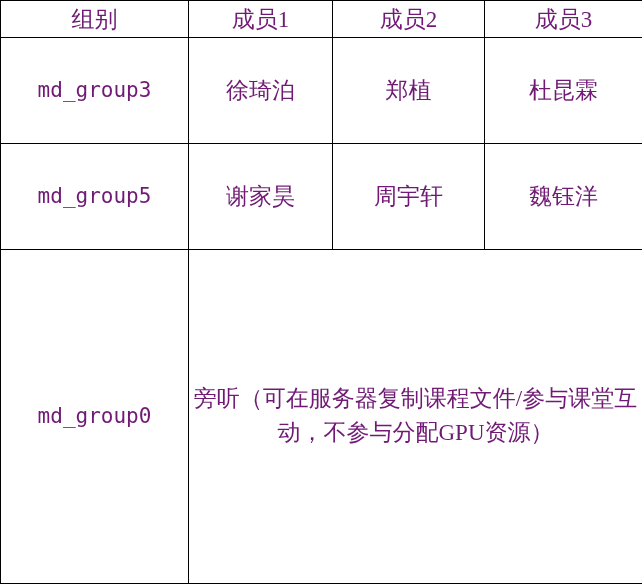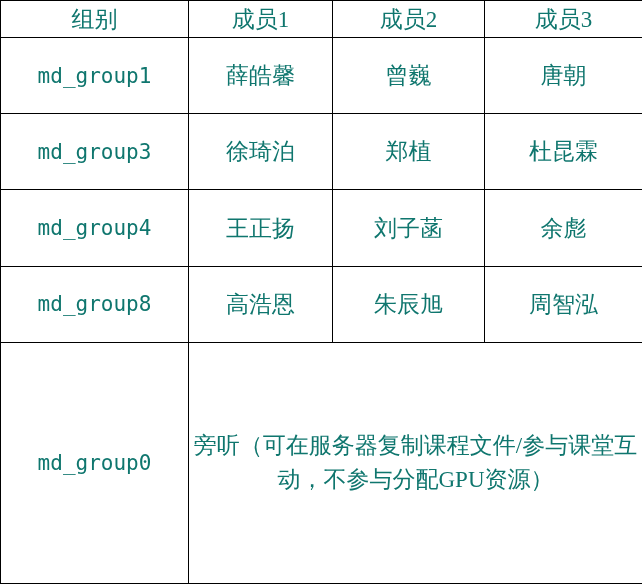--- a/index.html
+++ b/index.html
@@ -24,21 +24,21 @@
     width: 642px;
     height: 584px;
     table-layout: fixed;
   }
   table.grid td, table.grid th {
     border: 1px solid #000000;
     text-align: center;
     vertical-align: middle;
     padding: 0;
     font-weight: normal;
-    color: #0f766e;
+    color: #701a75;
   }
   
   col.c0 { width: 188px; }
   col.c1 { width: 144px; }
   col.c2 { width: 152px; }
   col.c3 { width: 158px; }
 
   .hdr-cell {
     font-family: "Liberation Serif", serif;
     font-size: 23px;
@@ -84,42 +84,30 @@
     <thead>
       <tr>
         <th class="hdr-cell">组别</th>
         <th class="hdr-cell">成员1</th>
         <th class="hdr-cell">成员2</th>
         <th class="hdr-cell">成员3</th>
       </tr>
     </thead>
     <tbody>
       <tr>
-        <td class="group-cell">md_group1</td>
-        <td class="name-cell">薛皓馨</td>
-        <td class="name-cell">曾巍</td>
-        <td class="name-cell">唐朝</td>
-      </tr>
-      <tr>
         <td class="group-cell">md_group3</td>
         <td class="name-cell">徐琦泊</td>
         <td class="name-cell">郑植</td>
         <td class="name-cell">杜昆霖</td>
       </tr>
       <tr>
-        <td class="group-cell">md_group4</td>
-        <td class="name-cell">王正扬</td>
-        <td class="name-cell">刘子菡</td>
-        <td class="name-cell">余彪</td>
-      </tr>
-      <tr>
-        <td class="group-cell">md_group8</td>
-        <td class="name-cell">高浩恩</td>
-        <td class="name-cell">朱辰旭</td>
-        <td class="name-cell">周智泓</td>
+        <td class="group-cell">md_group5</td>
+        <td class="name-cell">谢家昊</td>
+        <td class="name-cell">周宇轩</td>
+        <td class="name-cell">魏钰洋</td>
       </tr>
       <tr class="note-row">
         <td class="group-cell">md_group0</td>
         <td class="note-cell" colspan="3">旁听（可在服务器复制课程文件/参与课堂互动，不参与分配GPU资源）</td>
       </tr>
     </tbody>
   </table>
 </div>
 
 </body></html>

